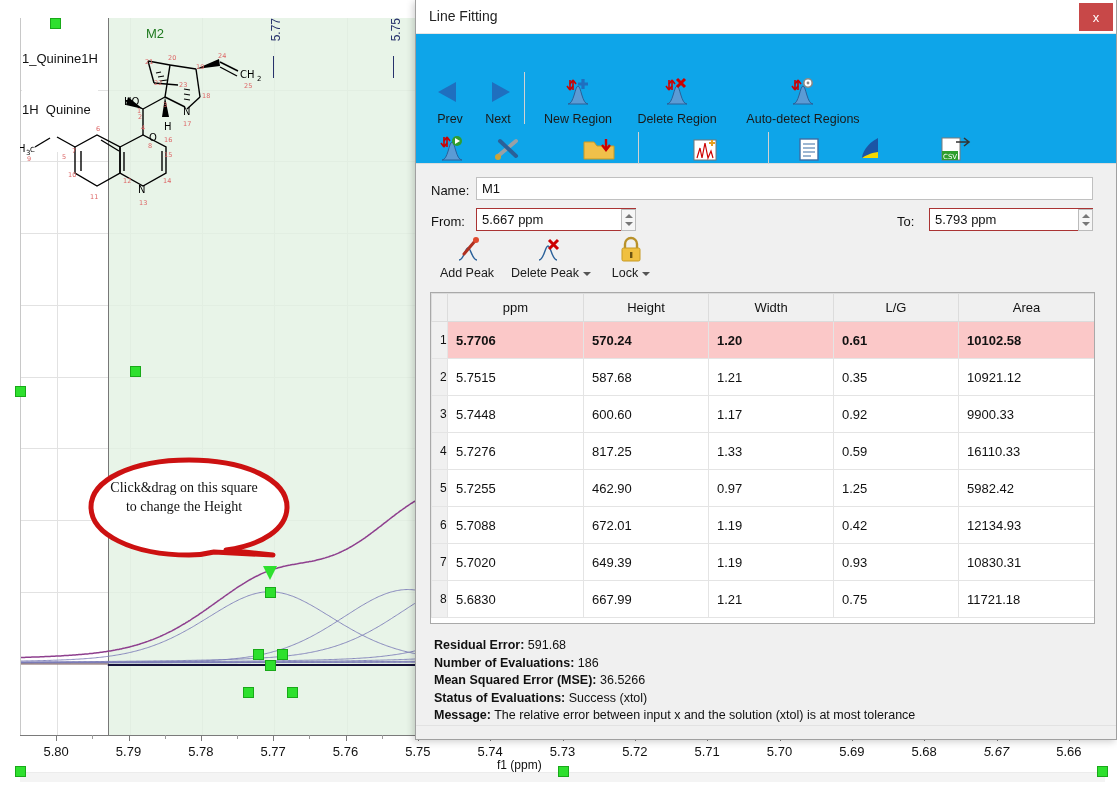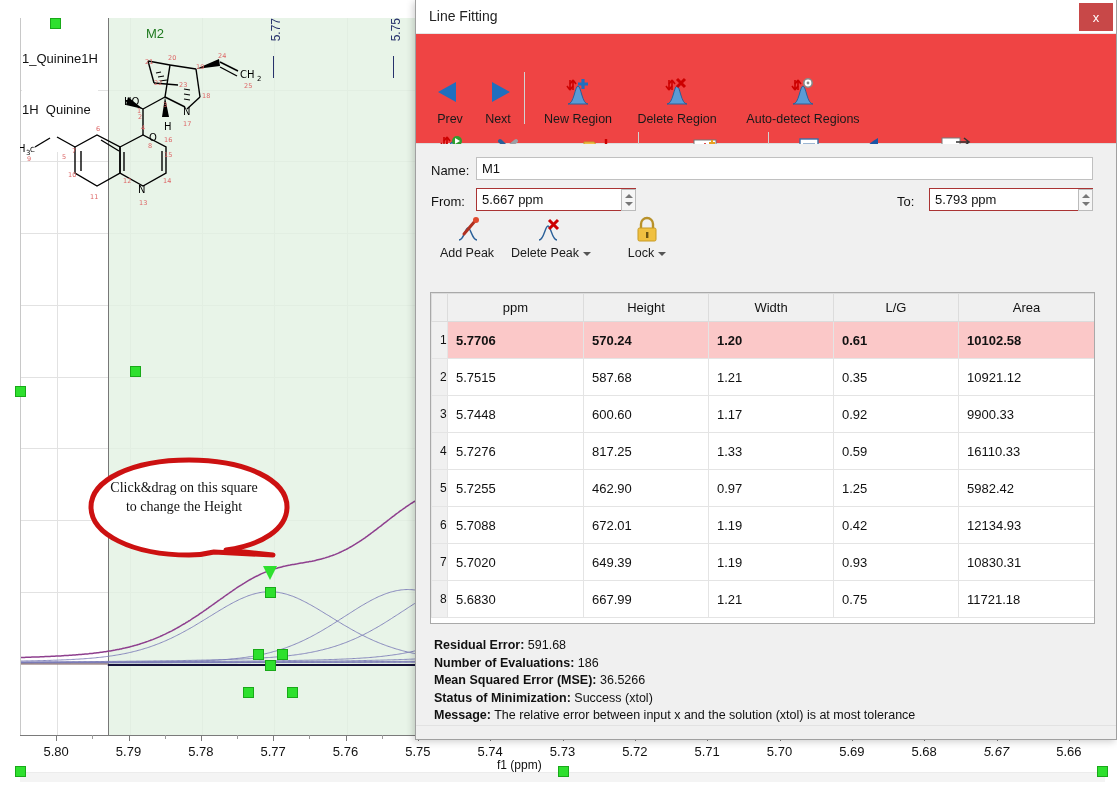--- a/index.html
+++ b/index.html
@@ -90,21 +90,21 @@
   #titlebar .t {
     position: absolute; left: 5px; top: 8px; font-size: 14px; color: #222; margin-left: 8px;
   }
   #close-btn {
     position: absolute; right: 3px; top: 3px; width: 34px; height: 28px;
     background: #c84848; color: #fff; border: none; cursor: pointer;
     font-size: 13px; line-height: 28px; text-align: center;
     font-family: "Liberation Sans", sans-serif;
   }
 
-  #toolbar { position: relative; height: 110px; background: #ef4444;
+  #toolbar { position: relative; height: 130px; background: #0ea5e9;
              border-bottom: 1px solid #dcdcdc; }
   .tb-item {
     position: absolute; text-align: center; cursor: pointer;
     font-size: 12.5px; color: #1a1a1a;
   }
   .tb-item .ic { display: block; height: 38px; }
   .tb-item .lbl { display: inline-block; white-space: nowrap; }
   .caret {
     display: inline-block; width: 0; height: 0; margin-left: 4px;
     border-left: 4px solid transparent; border-right: 4px solid transparent;
@@ -549,21 +549,21 @@
       </div>
       <div class="tb-item" style="left:89px; top:72px; width:92px;">
         <span class="ic" style="height:30px;">
           <svg width="92" height="28" viewBox="0 0 92 28">
             <path d="M34,24 C39,24 40,10 43,10 C46,10 47,24 52,24" stroke="#2a6099" fill="none" stroke-width="1.4"></path>
             <path d="M44,4 L53,13 M53,4 L44,13" stroke="#c00" stroke-width="3"></path>
           </svg>
         </span>
         <span class="lbl">Delete Peak</span><span class="caret"></span>
       </div>
-      <div class="tb-item" style="left:203px; top:72px; width:56px;">
+      <div class="tb-item" style="left:187px; top:72px; width:56px;">
         <span class="ic" style="height:30px;">
           <svg width="56" height="28" viewBox="0 0 56 28">
             <path d="M22,13 L22,8 A6,6 0 0 1 34,8 L34,13" stroke="#b8912a" stroke-width="2.4" fill="none"></path>
             <rect x="19" y="12" width="18" height="13" rx="1.5" fill="#f0c040" stroke="#c79a25"></rect>
             <rect x="27" y="16" width="2.4" height="6" fill="#6b5412"></rect>
           </svg>
         </span>
         <span class="lbl">Lock</span><span class="caret"></span>
       </div>
     </div>
@@ -666,21 +666,21 @@
       </div>
       <div>
         <b>Number of Evaluations:</b>
         <span>186</span>
       </div>
       <div>
         <b>Mean Squared Error (MSE):</b>
         <span>36.5266</span>
       </div>
       <div>
-        <b>Status of Minimization:</b>
+        <b>Status of Evaluations:</b>
         <span>Success (xtol)</span>
       </div>
       <div>
         <b>Message:</b>
         <span>The relative error between input x and the solution (xtol) is at most tolerance</span>
       </div>
     </div>
 
     <div id="dlg-bottom"></div>
   </div>

